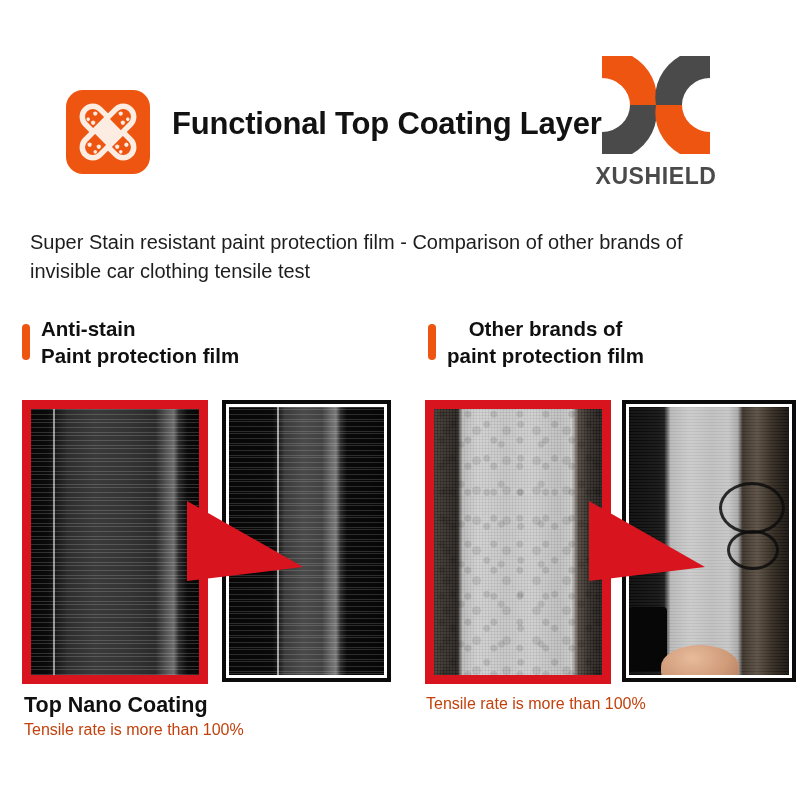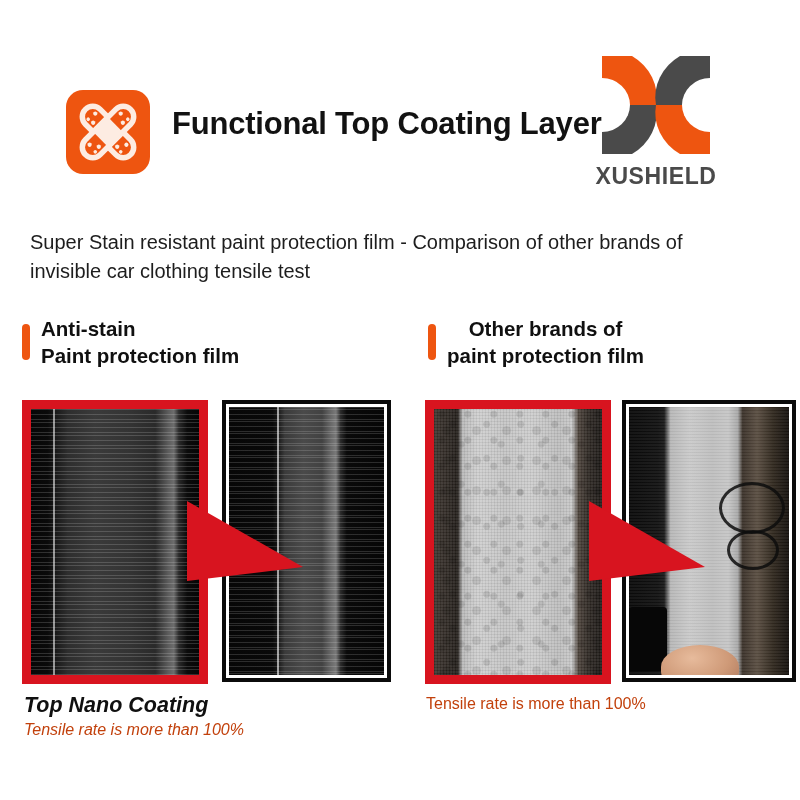--- a/index.html
+++ b/index.html
@@ -218,21 +218,21 @@
     pointer-events: none;
   }
   .arrow.left  { left: 185px; }
   .arrow.right { left: 587px; }
 
   
   .caption {
     position: absolute;
     top: 692px;
   }
-  .caption.left  { left: 24px; font-style: italic; }
+  .caption.left  { left: 24px; }
   .caption.right { left: 426px; }
   .cap-title {
     font-size: 21.5px;
     line-height: 26px;
     color: #101010;
     white-space: nowrap;
   }
   .cap-title.bold { font-weight: bold; }
   .cap-sub {
     font-size: 16px;

